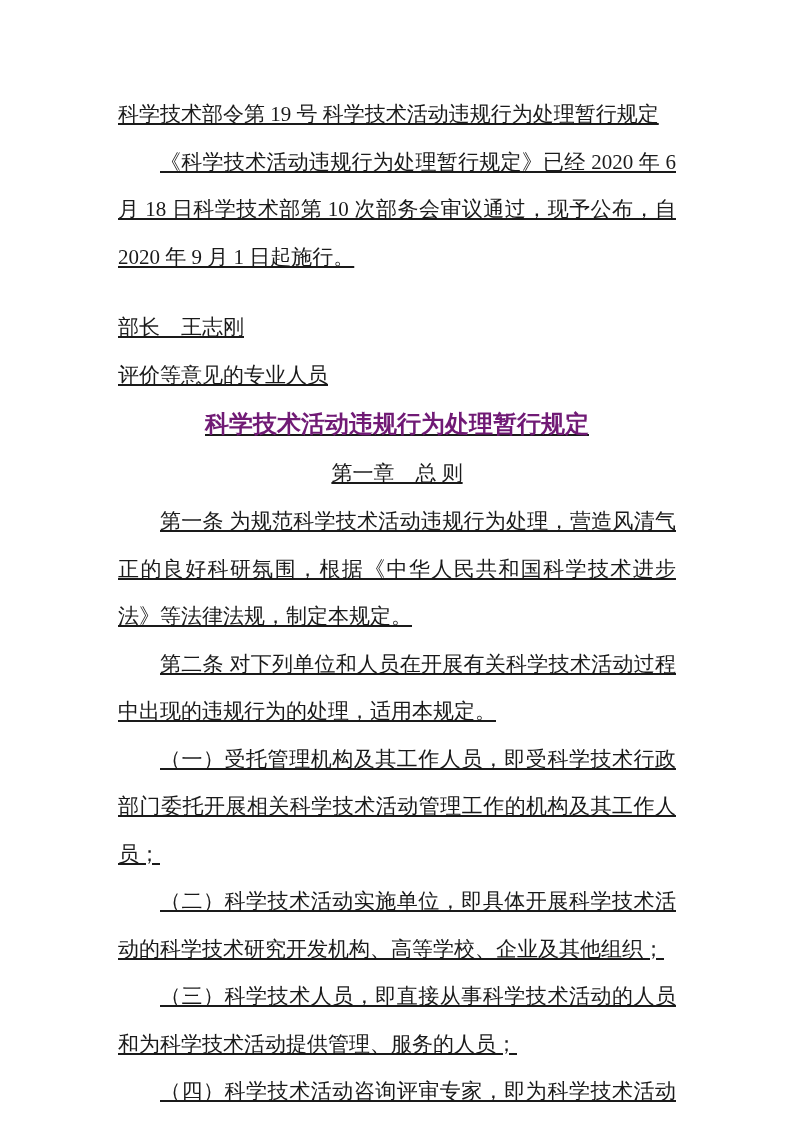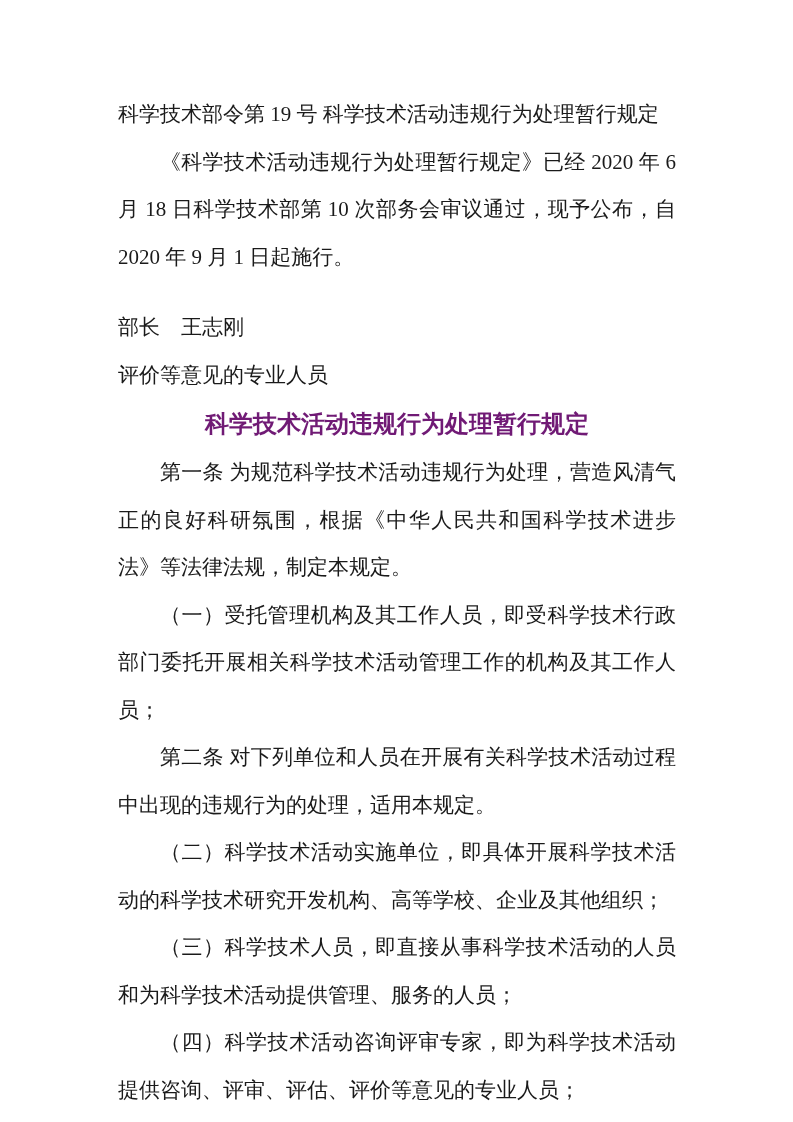--- a/index.html
+++ b/index.html
@@ -12,20 +12,21 @@
     width: 793px;
     height: 1122px;
     background: #ffffff;
     box-sizing: border-box;
     padding: 91px 117px 0 118px;
     overflow: hidden;
     font-family: "Liberation Serif", "DejaVu Serif", serif;
     font-size: 21px;
     line-height: 47.5px;
     color: #1a1a1a;
+    text-decoration: underline;
   }
   .para {
     margin: 0;
     text-align: justify;
     text-align-last: left;
   }
   .para.indent {
     text-indent: 2em;
   }
   .spacer-line {
@@ -67,21 +68,22 @@
 
   <p class="para indent">《科学技术活动违规行为处理暂行规定》已经 2020 年 6 月 18 日科学技术部第 10 次部务会审议通过，现予公布，自 2020 年 9 月 1 日起施行。</p>
 
   <div class="spacer-line"></div>
 
   <p class="sig-line signer">部长　王志刚</p>
   <p class="sig-line sign-date">评价等意见的专业人员</p>
 
   <h1 class="doc-title">科学技术活动违规行为处理暂行规定</h1>
 
+  <h2 class="chapter-heading">第一章　总 则</h2>
 
   <p class="para indent">第一条 为规范科学技术活动违规行为处理，营造风清气正的良好科研氛围，根据《中华人民共和国科学技术进步法》等法律法规，制定本规定。</p>
+  <p class="para indent">第二条 对下列单位和人员在开展有关科学技术活动过程中出现的违规行为的处理，适用本规定。</p>
   <p class="para indent">（一）受托管理机构及其工作人员，即受科学技术行政部门委托开展相关科学技术活动管理工作的机构及其工作人员；</p>
-  <p class="para indent">第二条 对下列单位和人员在开展有关科学技术活动过程中出现的违规行为的处理，适用本规定。</p>
   <p class="para indent">（二）科学技术活动实施单位，即具体开展科学技术活动的科学技术研究开发机构、高等学校、企业及其他组织；</p>
   <p class="para indent">（三）科学技术人员，即直接从事科学技术活动的人员和为科学技术活动提供管理、服务的人员；</p>
   <p class="para indent">（四）科学技术活动咨询评审专家，即为科学技术活动提供咨询、评审、评估、评价等意见的专业人员；</p>
 
 </div>
 
 </body></html>

